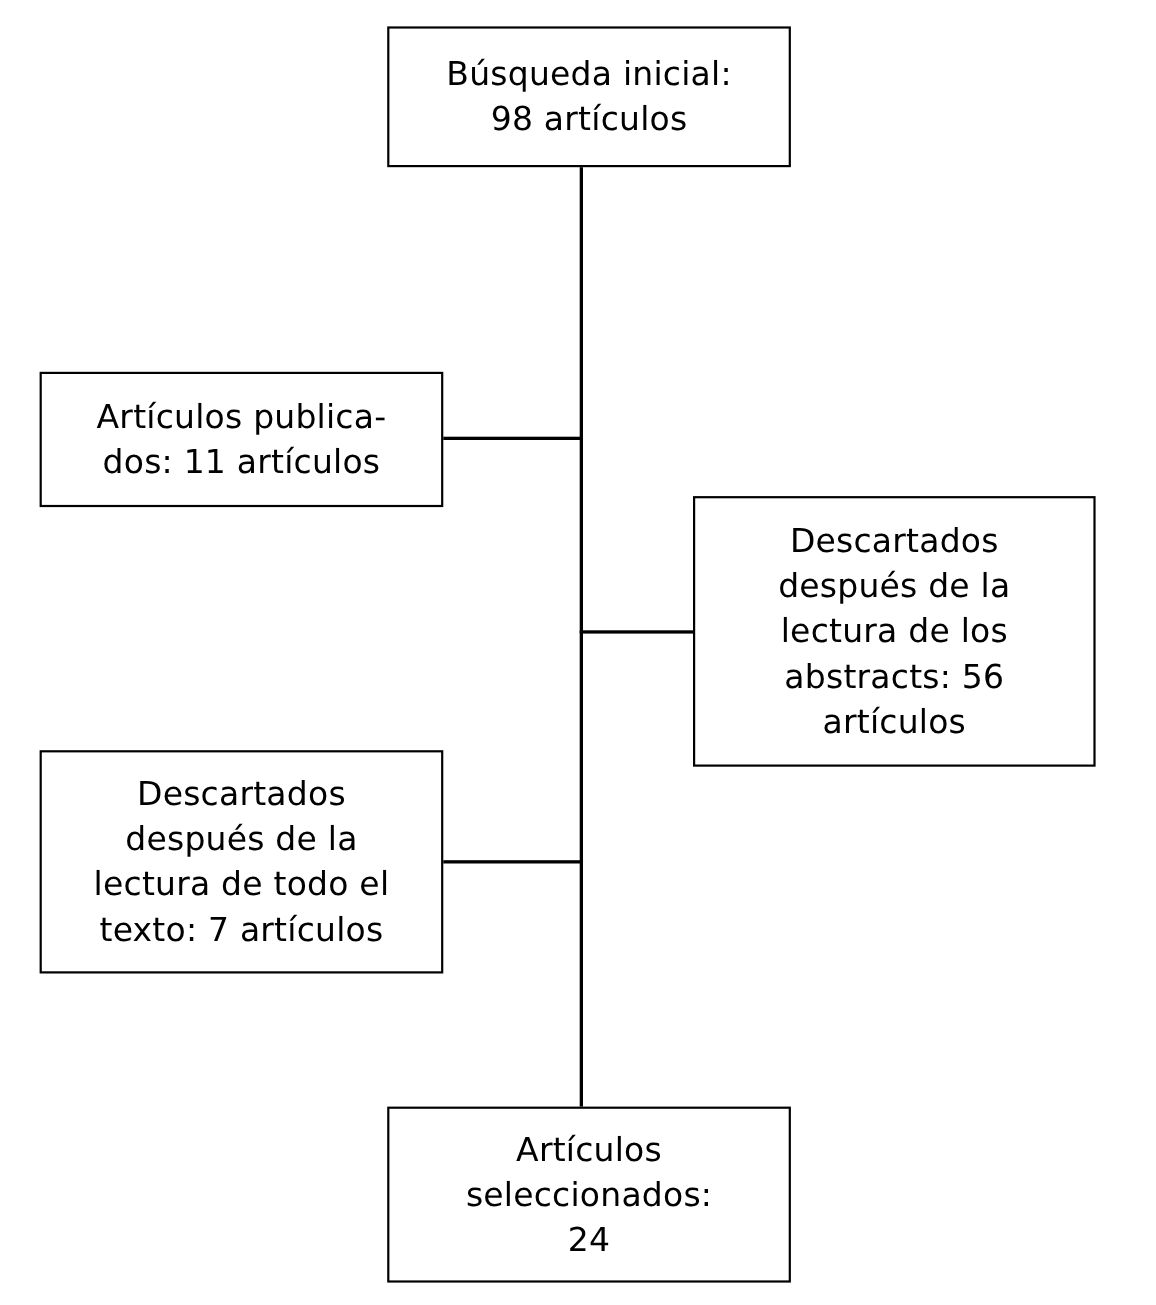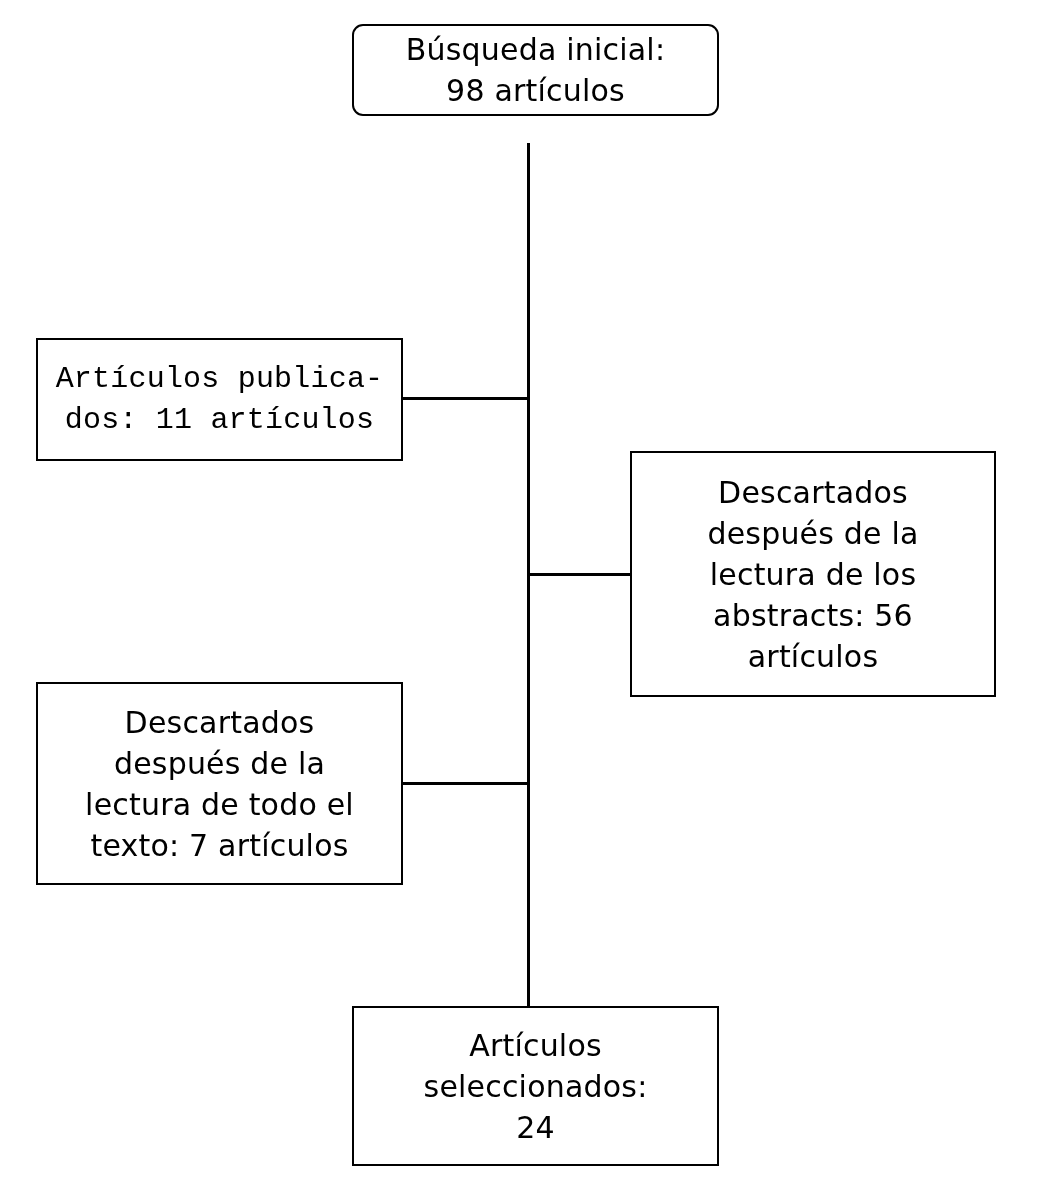--- a/index.html
+++ b/index.html
@@ -45,22 +45,22 @@
     z-index: 1;
   }
   .connector.vertical {
     width: 3px;
   }
   .connector.horizontal {
     height: 3px;
   }
 
   
-  #node-initial-search { left: 352px;  top: 24px;   width: 367px; height: 92px; border-radius: 11px; }
-  #node-published      { left: 36px;   top: 338px;  width: 367px; height: 123px; font-family: Liberation Mono, monospace; }
+  #node-initial-search { left: 352px;  top: 24px;   width: 367px; height: 128px; }
+  #node-published      { left: 36px;   top: 338px;  width: 367px; height: 123px; }
   #node-abstract-rej   { left: 630px;  top: 451px;  width: 366px; height: 246px; }
   #node-fulltext-rej   { left: 36px;   top: 682px;  width: 367px; height: 203px; }
   #node-selected       { left: 352px;  top: 1006px; width: 367px; height: 160px; }
 
   
   #spine-main          { left: 527px; top: 143px; height: 864px; }
   #link-published      { left: 402px; top: 397px; width: 127px; }
   #link-abstract-rej   { left: 527px; top: 573px; width: 105px; }
   #link-fulltext-rej   { left: 402px; top: 782px; width: 127px; }
 </style>

